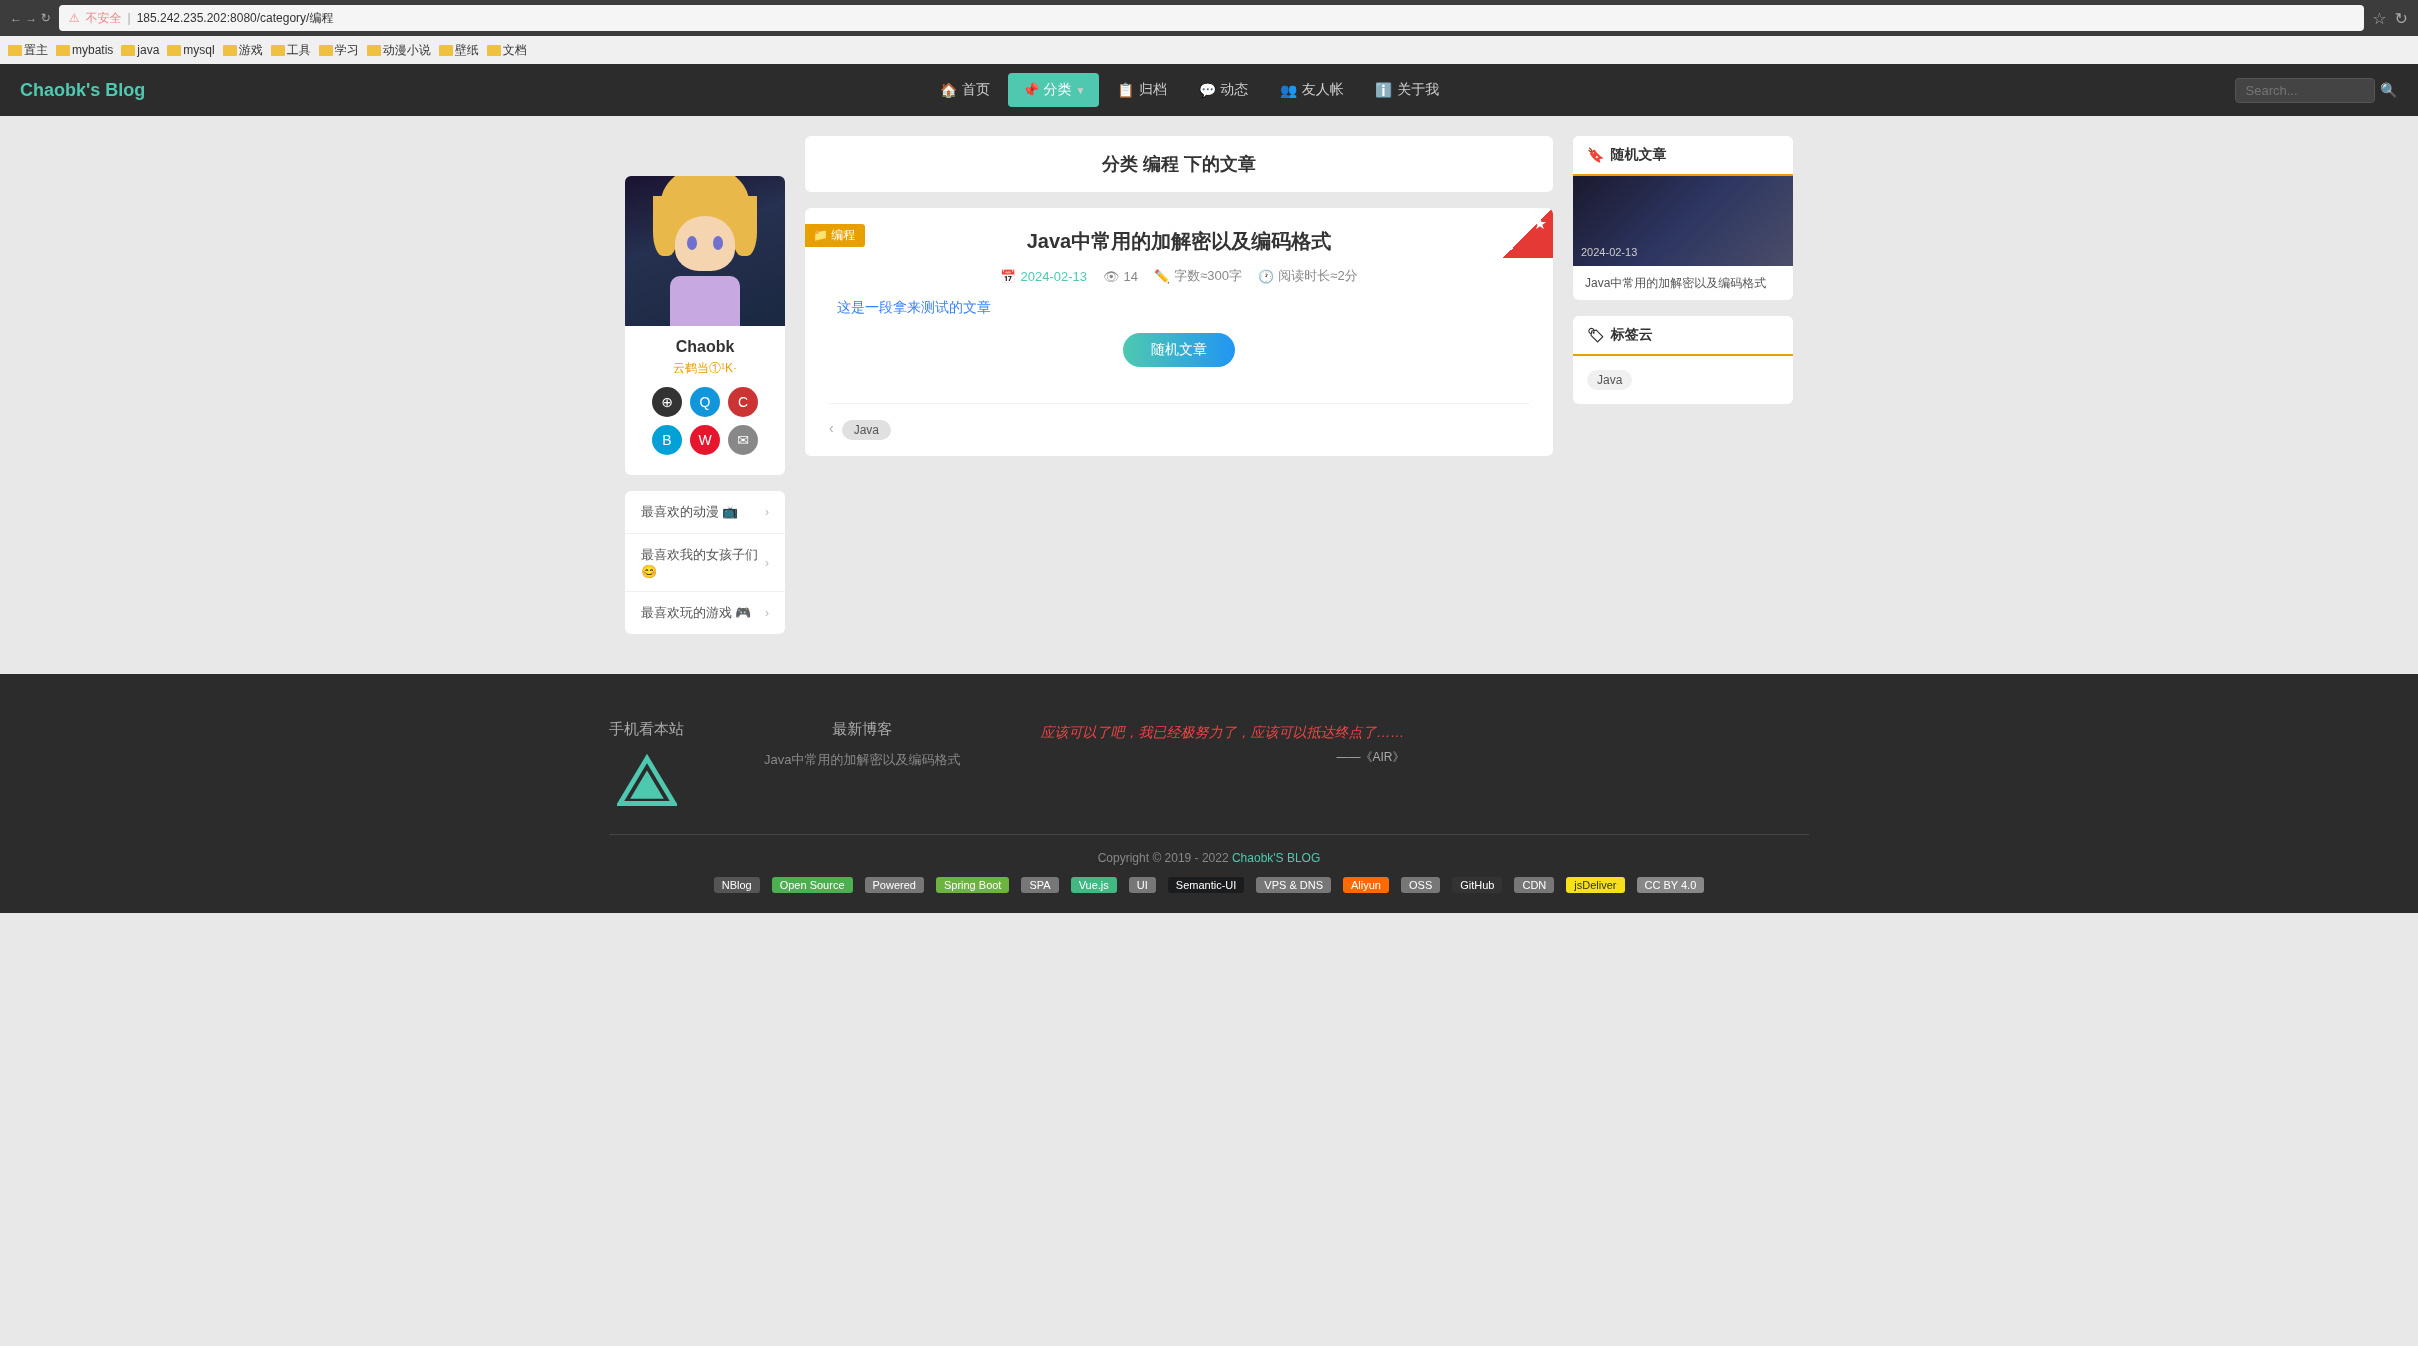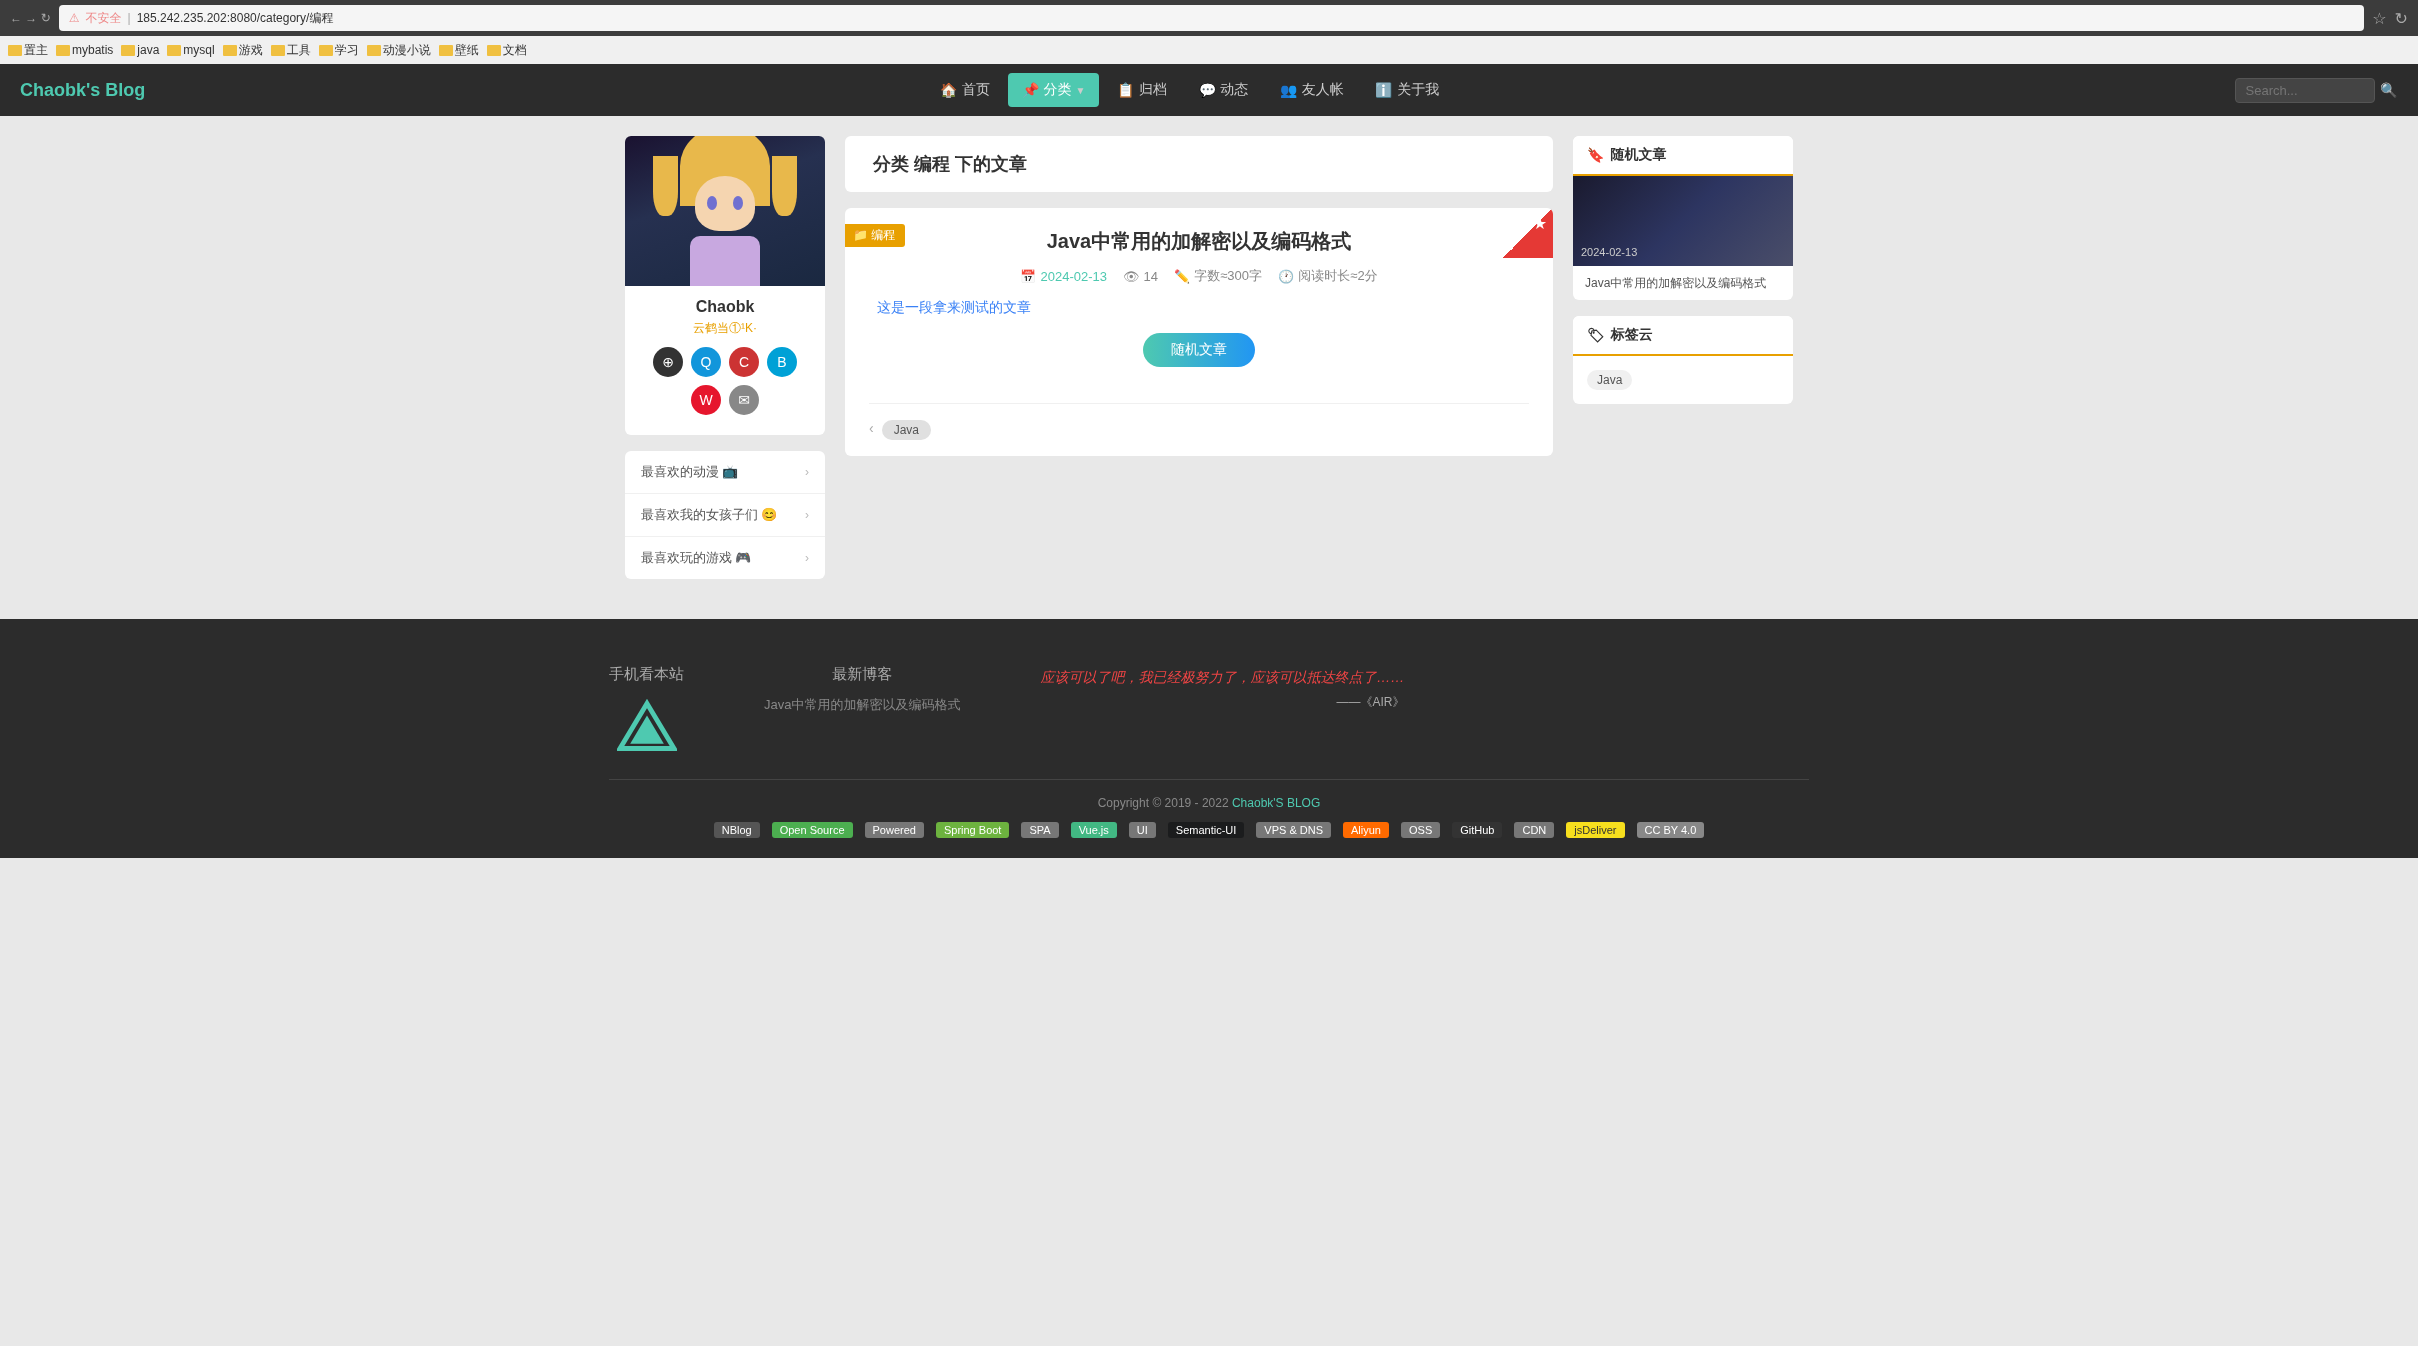--- a/index.html
+++ b/index.html
@@ -19,21 +19,21 @@
     .nav-link { color: #ccc; padding: 8px 14px; border-radius: 4px; cursor: pointer; font-size: 14px; display: flex; align-items: center; gap: 4px; }
     .nav-link.active { background: #4ec9b0; color: #fff; }
     .nav-search { display: flex; align-items: center; gap: 6px; }
     .nav-search input { background: #444; border: 1px solid #555; color: #ccc; padding: 4px 10px; border-radius: 4px; font-size: 13px; width: 140px; }
     .nav-search-btn { color: #ccc; cursor: pointer; }
 
     
     .main-wrapper { max-width: 1200px; margin: 0 auto; padding: 20px 16px; display: flex; gap: 20px; }
 
     
-    .left-sidebar { width: 200px; flex-shrink: 0; }
+    .left-sidebar { width: 160px; flex-shrink: 0; margin-top: 40px; }
     .profile-card { background: #fff; border-radius: 6px; overflow: hidden; margin-bottom: 16px; }
     .profile-info { padding: 12px; text-align: center; }
     .profile-name { font-size: 16px; font-weight: bold; color: #333; margin-bottom: 4px; }
     .profile-desc { font-size: 12px; color: #888; margin-bottom: 10px; }
     .profile-desc span { color: #e8a000; }
     .profile-icons { display: flex; justify-content: center; flex-wrap: wrap; gap: 8px; margin-bottom: 8px; }
     .profile-icon-btn { width: 30px; height: 30px; border-radius: 50%; background: #555; display: flex; align-items: center; justify-content: center; font-size: 14px; cursor: pointer; }
     .profile-icon-btn.github { background: #333; color: #fff; }
     .profile-icon-btn.qq { background: #1296db; color: #fff; }
     .profile-icon-btn.csdn { background: #c33; color: #fff; }
@@ -41,21 +41,21 @@
     .profile-icon-btn.weibo { background: #e6162d; color: #fff; }
     .profile-icon-btn.email { background: #888; color: #fff; }
 
     .menu-card { background: #fff; border-radius: 6px; overflow: hidden; }
     .menu-item { padding: 12px 16px; border-bottom: 1px solid #f0f0f0; display: flex; align-items: center; justify-content: space-between; cursor: pointer; font-size: 13px; color: #555; }
     .menu-item:last-child { border-bottom: none; }
     .menu-chevron { color: #bbb; font-size: 12px; }
 
     
     .center-content { flex: 1; }
-    .page-title-bar { background: #fff; padding: 16px 28px; border-radius: 6px; margin-bottom: 16px; font-size: 18px; color: #333; font-weight: bold; }
+    .page-title-bar { background: #fff; padding: 16px 28px; border-radius: 6px; margin-bottom: 16px; text-align: center; font-size: 18px; color: #333; font-weight: bold; }
     .article-card { background: #fff; border-radius: 6px; margin-bottom: 16px; overflow: hidden; position: relative; }
     .article-corner { position: absolute; top: 0; right: 0; width: 50px; height: 50px; background: linear-gradient(135deg, transparent 50%, #e53935 50%); }
     .article-corner-text { position: absolute; top: 8px; right: 4px; color: #fff; font-size: 18px; transform: rotate(0deg); }
     .article-content { padding: 20px 24px; }
     .article-title { font-size: 20px; font-weight: bold; color: #333; margin-bottom: 12px; text-align: center; }
     .article-meta { display: flex; align-items: center; gap: 16px; margin-bottom: 14px; justify-content: center; font-size: 13px; }
     .article-meta span { display: flex; align-items: center; gap: 4px; color: #888; }
     .article-meta .date { color: #4ec9b0; }
     .article-excerpt { color: #3b82f6; font-size: 14px; margin-bottom: 16px; padding: 0 0 0 8px; }
     .article-read-btn { display: flex; justify-content: center; margin-bottom: 16px; }

